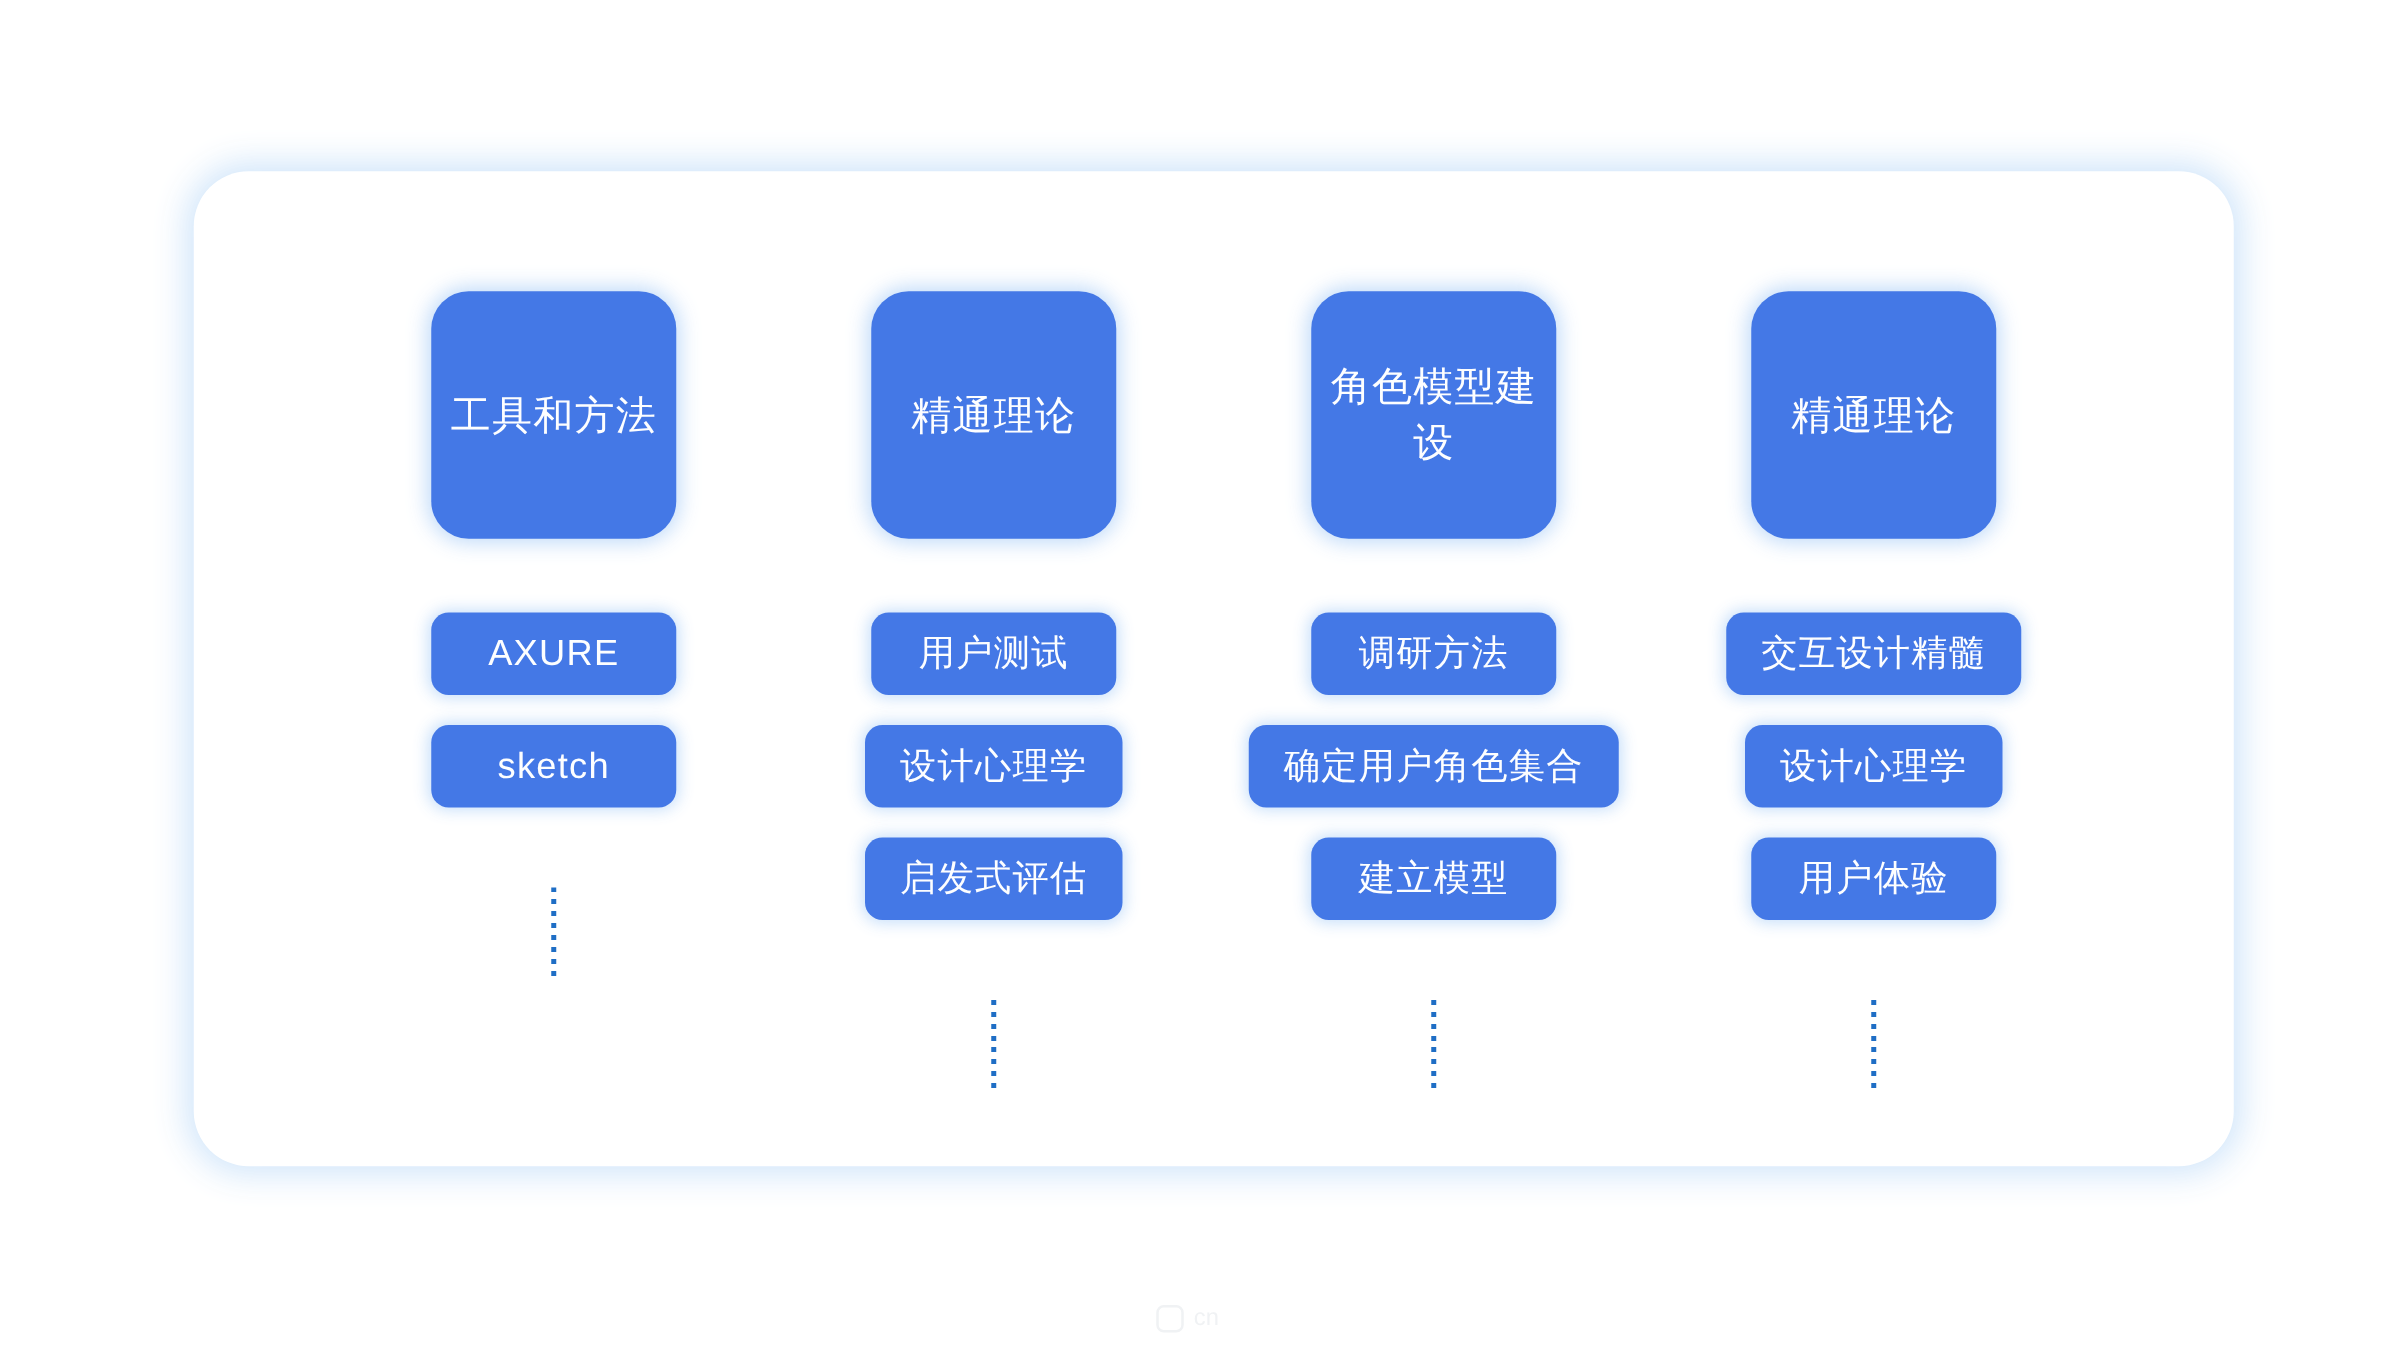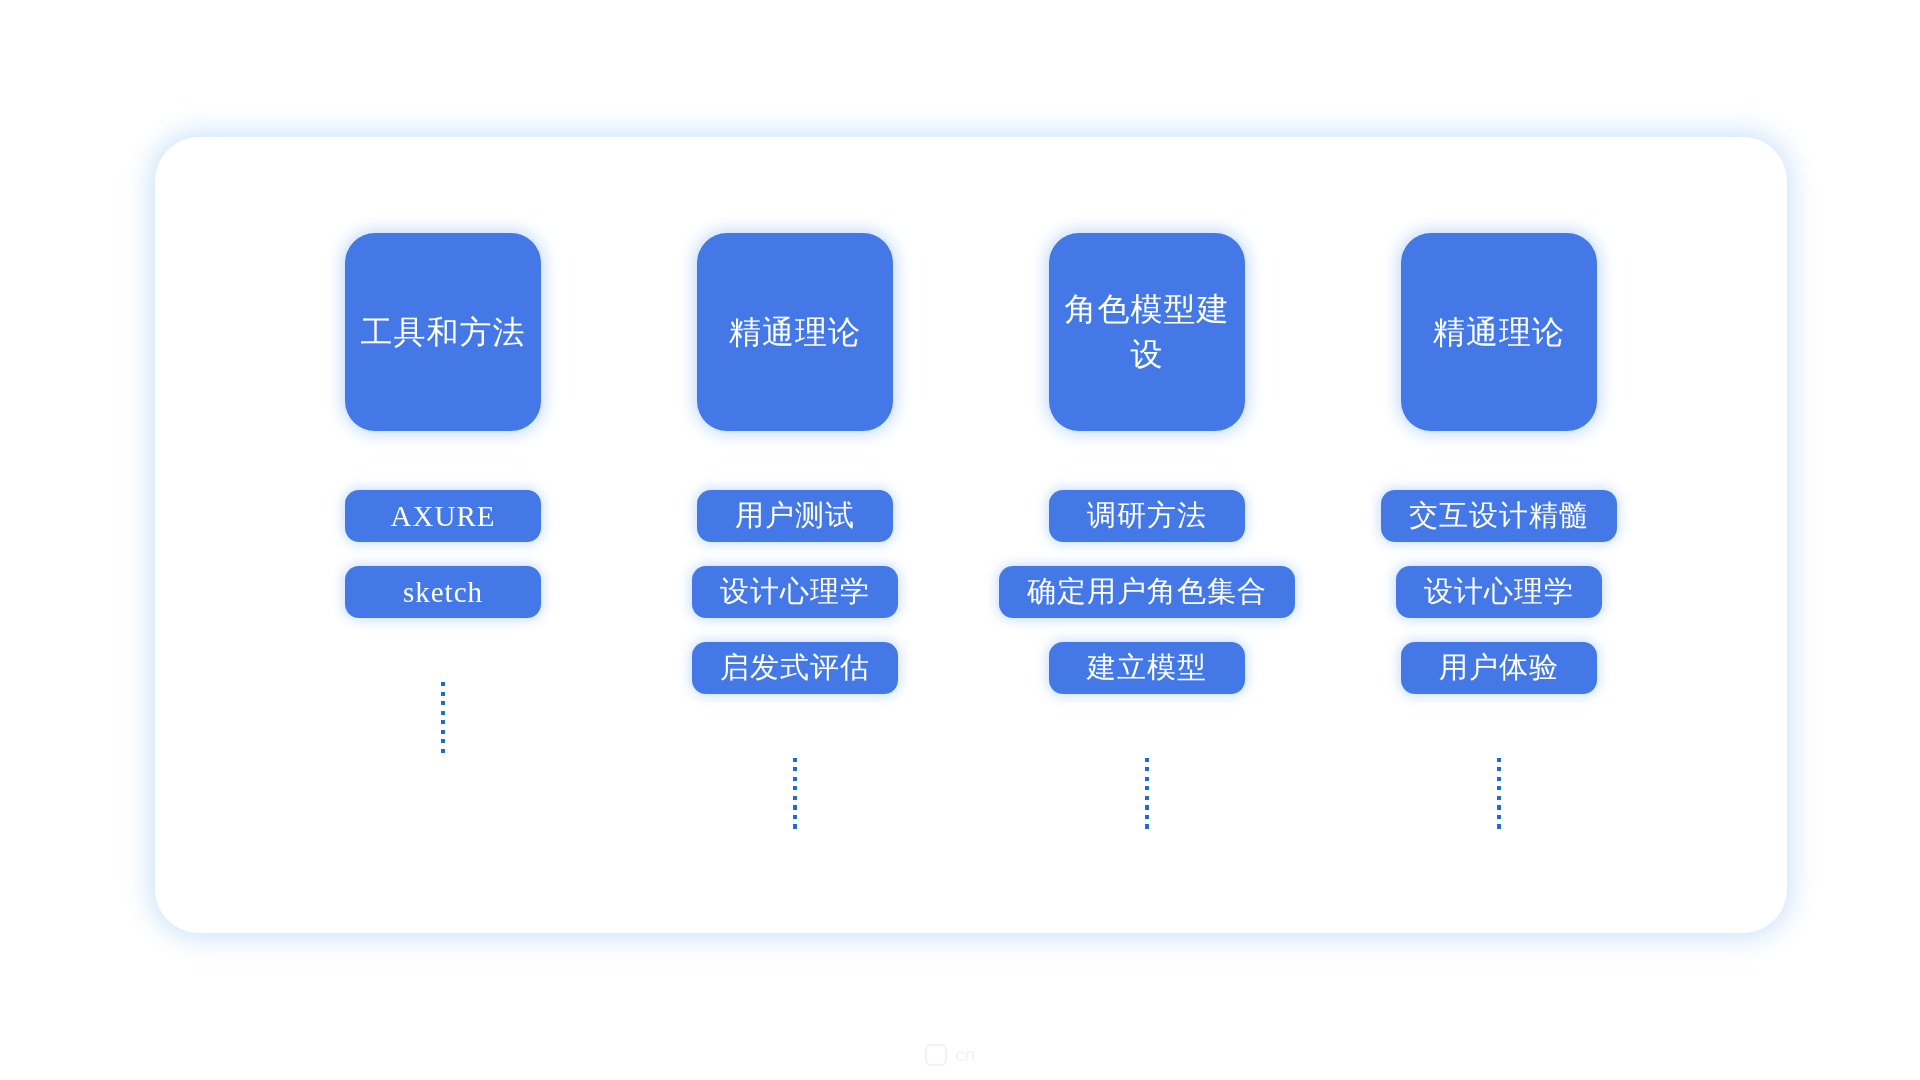--- a/index.html
+++ b/index.html
@@ -65,34 +65,33 @@
   }
   .items {
     margin-top: 59px;
     display: flex;
     flex-direction: column;
     align-items: center;
     gap: 24px;
   }
   .item-box {
     min-width: 196px;
-    height: 52px;
+    height: 66px;
     padding: 13px 28px;
     box-sizing: border-box;
     background: #4478e6;
     border-radius: 14px;
     color: #fdfeff;
     font-size: 29px;
     letter-spacing: 1px;
     display: flex;
     align-items: center;
     justify-content: center;
     white-space: nowrap;
     box-shadow: 0 0 12px 2px rgba(193, 220, 249, 0.9);
-    font-family: Liberation Serif, serif;
   }
   .dotted-line {
     margin-top: 64px;
     width: 4px;
     height: 74px;
     background: repeating-linear-gradient(
       to bottom,
       #1f6ec5 0px, #1f6ec5 4px,
       transparent 4px, transparent 9.5px
     );

